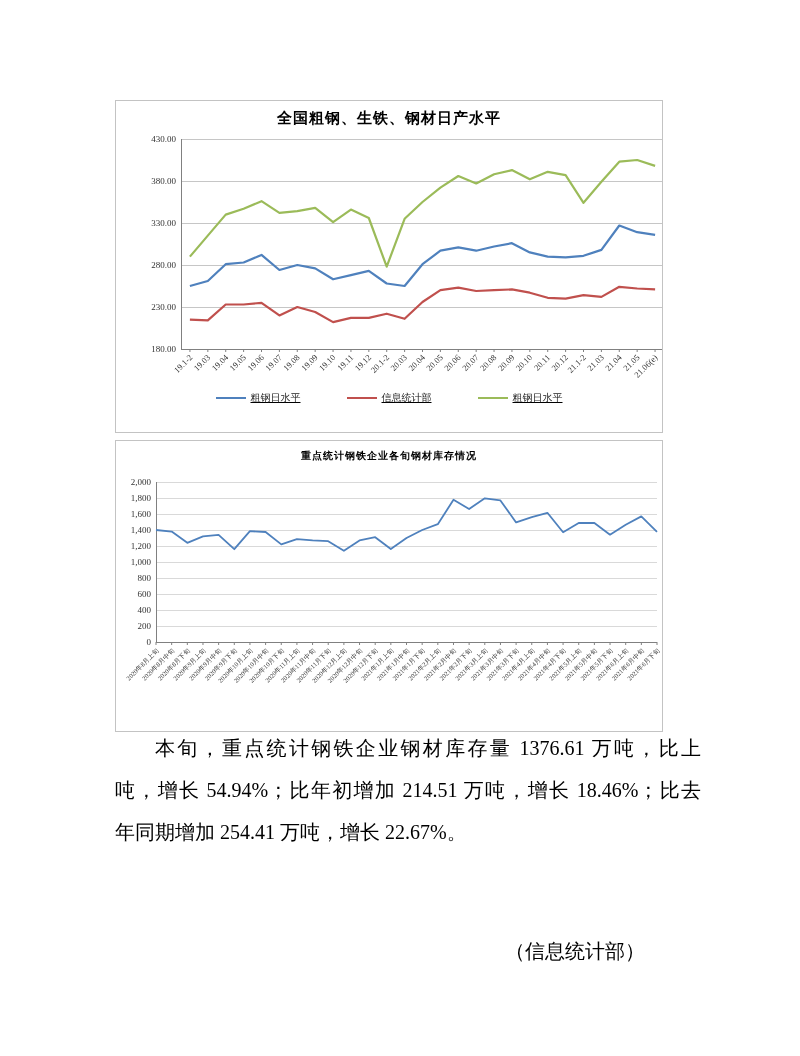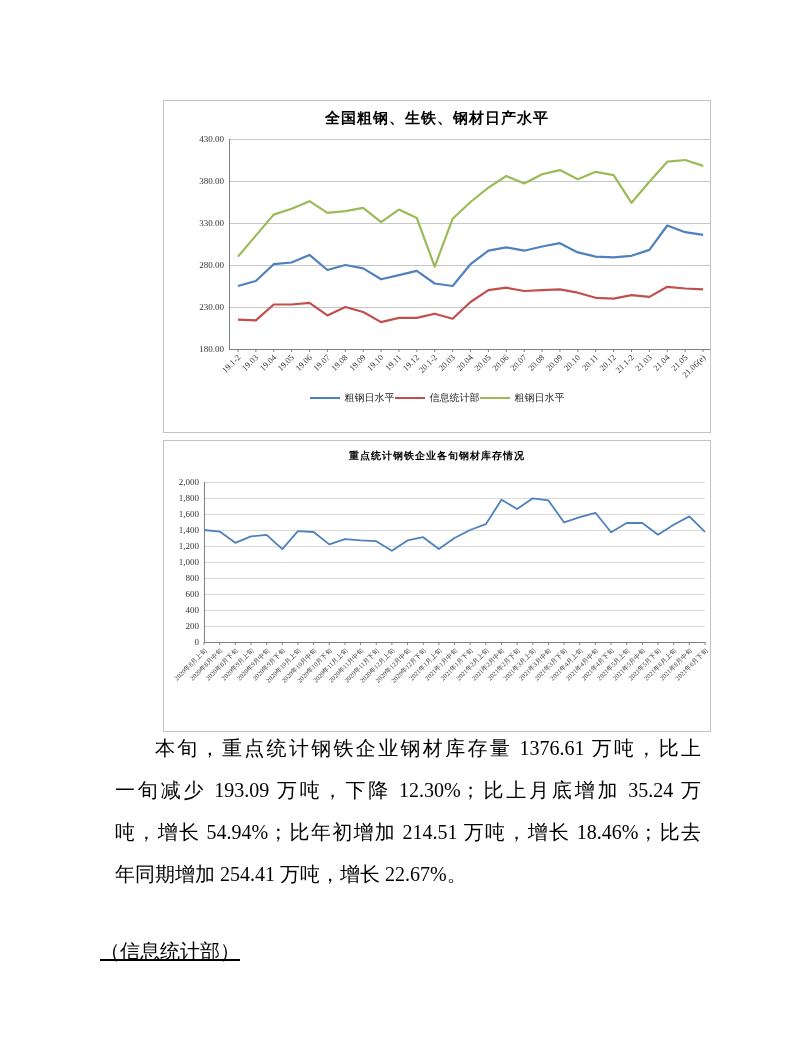--- a/index.html
+++ b/index.html
@@ -1,31 +1,31 @@
 <!DOCTYPE html>
 <html><head>
 <meta charset="utf-8">
 <style>
   html,body{margin:0;padding:0;background:#ffffff;}
   body{width:800px;height:1056px;position:relative;font-family:"Liberation Serif",serif;}
-  .chart-box{position:absolute;border:1px solid #c3c3c3;background:#ffffff;margin-left:48px;}
+  .chart-box{position:absolute;border:1px solid #c3c3c3;background:#ffffff;}
   #chart1-box{left:115px;top:100px;width:546px;height:331px;}
   #chart2-box{left:115px;top:440px;width:546px;height:290px;}
   .chart-title{position:absolute;top:8px;left:0;width:100%;text-align:center;
     font-weight:bold;font-size:15px;letter-spacing:1px;color:#000;}
   .chart-svg{position:absolute;left:0;top:0;}
-  .legend{position:absolute;left:0;top:290px;width:100%;display:flex;justify-content:center;}
+  .legend{position:absolute;left:0;top:290px;width:100%;display:flex;justify-content:center;gap:46px;text-decoration:underline;}
   .legend-item{display:flex;align-items:center;gap:5px;}
   .legend-swatch{width:30px;height:0;border-top-width:2px;border-top-style:solid;}
   .legend-label{font-size:10px;color:#222;}
   #paragraph{position:absolute;left:100px;top:727px;width:601px;font-size:20px;color:#000;}
   #paragraph .pline{height:42px;line-height:42px;text-align:justify;text-align-last:justify;white-space:nowrap;margin-left:15px;}
   #paragraph .pline.first{text-indent:2em;}
   #paragraph .pline.last{text-align:center;text-align-last:left;}
-  #footer{position:absolute;left:100px;top:938px;width:545px;text-align:left;font-size:20px;color:#000;text-decoration:underline;}
+  #footer{position:absolute;left:100px;top:938px;width:545px;text-align:right;font-size:20px;color:#000;}
 </style>
 </head>
 <body>
 
 <div id="chart1-box" class="chart-box">
   <div class="chart-title">全国粗钢、生铁、钢材日产水平</div>
   <svg id="chart1-svg" class="chart-svg" width="546" height="331" viewBox="0 0 546 331">
       <line x1="65" y1="38" x2="548" y2="38" stroke="#c6c6c6" stroke-width="1" shape-rendering="crispEdges"></line>
       <text x="60" y="41" text-anchor="end" font-size="9" fill="#333" font-family="&quot;Liberation Serif&quot;,serif">430.00</text>
       <line x1="65" y1="80" x2="548" y2="80" stroke="#c6c6c6" stroke-width="1" shape-rendering="crispEdges"></line>
@@ -204,18 +204,17 @@
       <line x1="525.34375" y1="201" x2="525.34375" y2="204" stroke="#808080" stroke-width="1"></line>
       <text x="0" y="0" text-anchor="end" font-size="6.5" fill="#333" font-family="&quot;Liberation Serif&quot;,serif" transform="translate(528.34375,210) rotate(-45)">2021年6月中旬</text>
       <line x1="541" y1="201" x2="541" y2="204" stroke="#808080" stroke-width="1"></line>
       <text x="0" y="0" text-anchor="end" font-size="6.5" fill="#333" font-family="&quot;Liberation Serif&quot;,serif" transform="translate(544,210) rotate(-45)">2021年6月下旬</text>
       <polyline points="40.0,89.0 55.7,90.6 71.3,101.8 87.0,95.4 102.6,93.8 118.3,108.2 133.9,90.2 149.6,91.0 165.3,103.4 180.9,98.2 196.6,99.4 212.2,100.2 227.9,109.8 243.5,99.4 259.2,96.2 274.8,108.0 290.5,97.0 306.2,89.0 321.8,83.2 337.5,58.8 353.1,68.0 368.8,57.3 384.4,59.4 400.1,81.4 415.8,76.2 431.4,71.8 447.1,91.2 462.7,82.0 478.4,82.0 494.0,93.7 509.7,83.8 525.3,75.4 541.0,90.8" fill="none" stroke="#4F81BD" stroke-width="1.8" stroke-linejoin="round"></polyline>
     </svg>
 </div>
 
 <div id="paragraph">
   <div class="pline first">本旬，重点统计钢铁企业钢材库存量 1376.61 万吨，比上</div>
-  <div class="pline">一旬减少 193.09 万吨，下降 12.30%；比上月底增加 35.24 万</div>
   <div class="pline">吨，增长 54.94%；比年初增加 214.51 万吨，增长 18.46%；比去</div>
   <div class="pline last">年同期增加 254.41 万吨，增长 22.67%。</div>
 </div>
 
 <div id="footer">（信息统计部）</div>
 
 </body></html>

